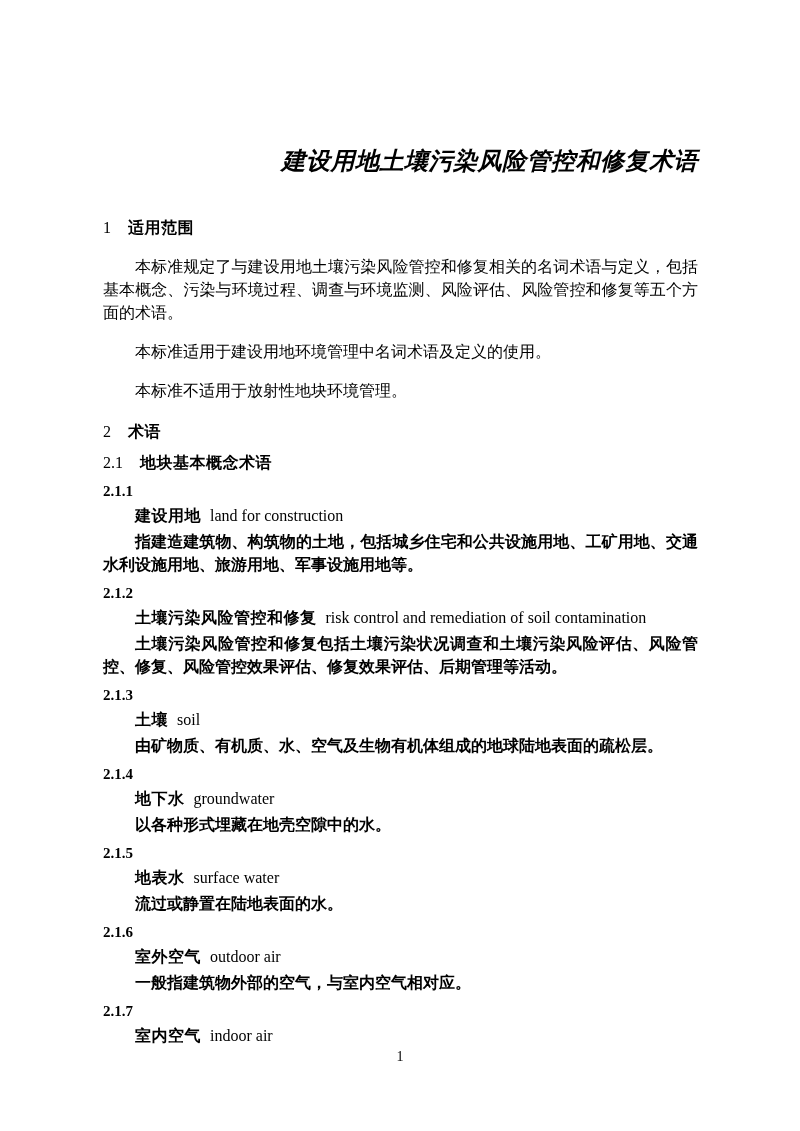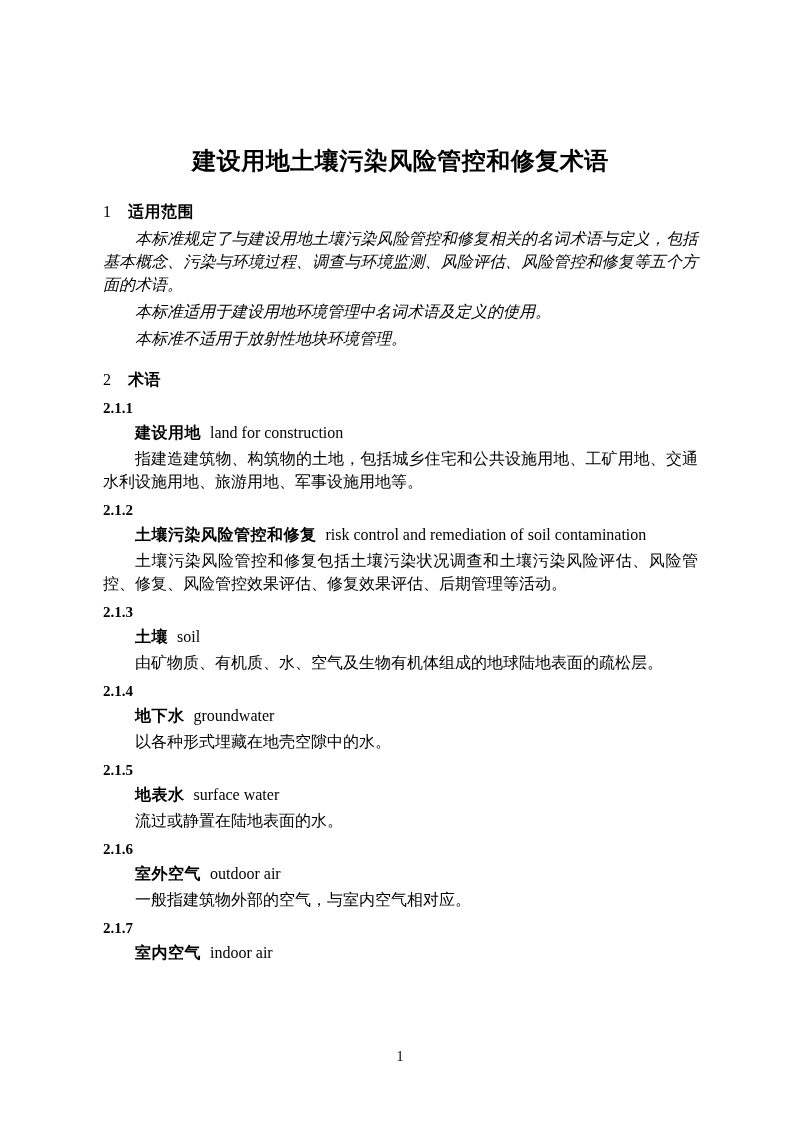--- a/index.html
+++ b/index.html
@@ -15,27 +15,28 @@
   }
   .content {
     padding: 146px 102px 0 103px;
   }
   .doc-title {
     margin: 0;
     font-family: "Liberation Sans", "DejaVu Sans", sans-serif;
     font-weight: bold;
     font-size: 24px;
     line-height: 30px;
-    text-align: center;
+    text-align: right;
     letter-spacing: 0.5px;
+    font-style: italic;
   }
   .h2 {
     font-size: 16px;
     line-height: 23px;
-    margin-top: 24px;
+    margin-top: 40px;
   }
   .h2.sec2 { margin-top: 18px; }
   .h3 {
     font-size: 16px;
     line-height: 23px;
     margin-top: 8px;
   }
   .h-num {
     font-family: "Liberation Serif", "DejaVu Serif", serif;
     font-weight: normal;
@@ -43,24 +44,23 @@
     margin-right: 17px;
   }
   .h-text {
     font-family: "Liberation Sans", "DejaVu Sans", sans-serif;
     font-weight: bold;
     letter-spacing: 0.5px;
   }
   p.body-para {
     font-size: 16px;
     line-height: 23px;
-    margin: 4px 0;
+    margin: 16px 0;
     text-indent: 32px;
     text-align: justify;
-    font-style: italic;
   }
   .term-block { margin: 0; }
   .term-num {
     font-family: "Liberation Serif", "DejaVu Serif", serif;
     font-size: 15px;
     line-height: 22px;
     margin-top: 6px;
     font-weight: bold;
   }
   .term-line {
@@ -77,20 +77,21 @@
   .term-en {
     font-family: "Liberation Serif", "DejaVu Serif", serif;
     margin-left: 9px;
   }
   p.term-def {
     font-size: 16px;
     line-height: 23px;
     margin: 2px 0 0 0;
     text-indent: 32px;
     text-align: justify;
+    font-weight: bold;
   }
   .page-number {
     position: absolute;
     bottom: 66px;
     left: 0;
     right: 0;
     text-align: center;
     font-size: 14px;
     line-height: 16px;
     font-family: "Liberation Serif", "DejaVu Serif", serif;
@@ -109,20 +110,23 @@
         <span class="h-num">1</span><span class="h-text">适用范围</span>
       </div>
       <p class="body-para">本标准规定了与建设用地土壤污染风险管控和修复相关的名词术语与定义，包括基本概念、污染与环境过程、调查与环境监测、风险评估、风险管控和修复等五个方面的术语。</p>
       <p class="body-para">本标准适用于建设用地环境管理中名词术语及定义的使用。</p>
       <p class="body-para">本标准不适用于放射性地块环境管理。</p>
     </section>
 
     <section>
       <div class="h2 sec2">
         <span class="h-num">2</span><span class="h-text">术语</span>
+      </div>
+      <div class="h3">
+        <span class="h-num">2.1</span><span class="h-text">地块基本概念术语</span>
       </div>
 
       <div class="term-block">
         <div class="term-num">2.1.1</div>
         <div class="term-line">
           <span class="term-zh">建设用地</span><span class="term-en">land for construction</span>
         </div>
         <p class="term-def">指建造建筑物、构筑物的土地，包括城乡住宅和公共设施用地、工矿用地、交通水利设施用地、旅游用地、军事设施用地等。</p>
       </div>
 

